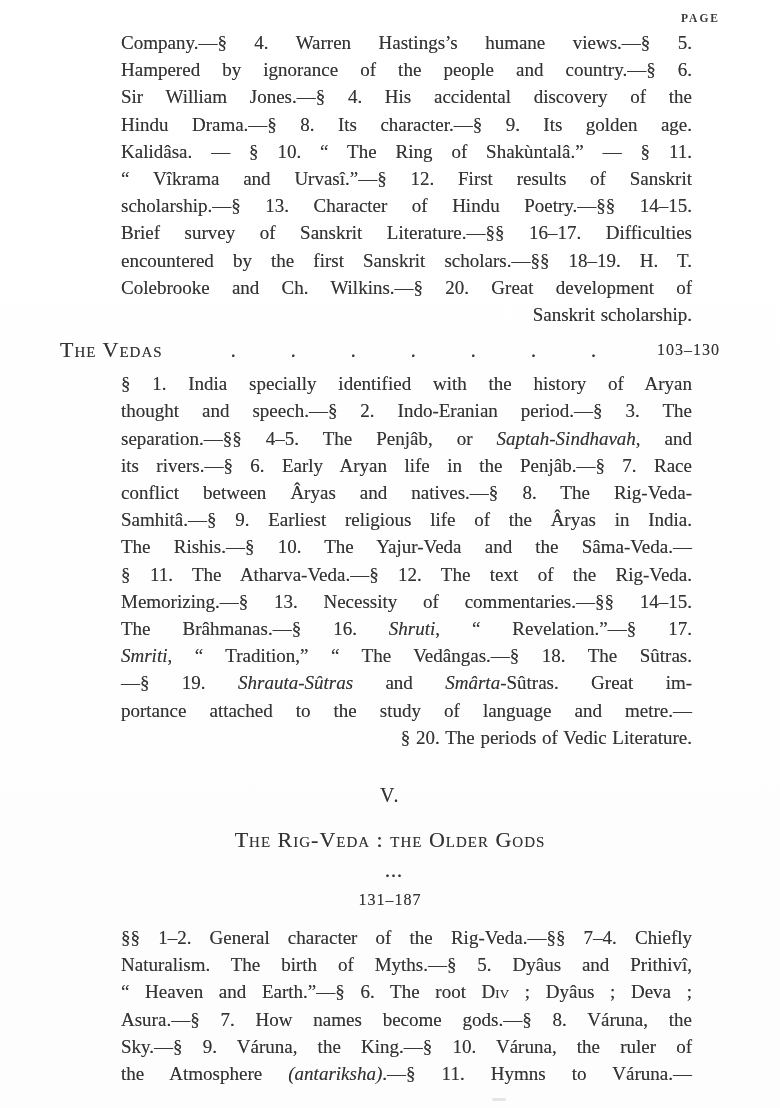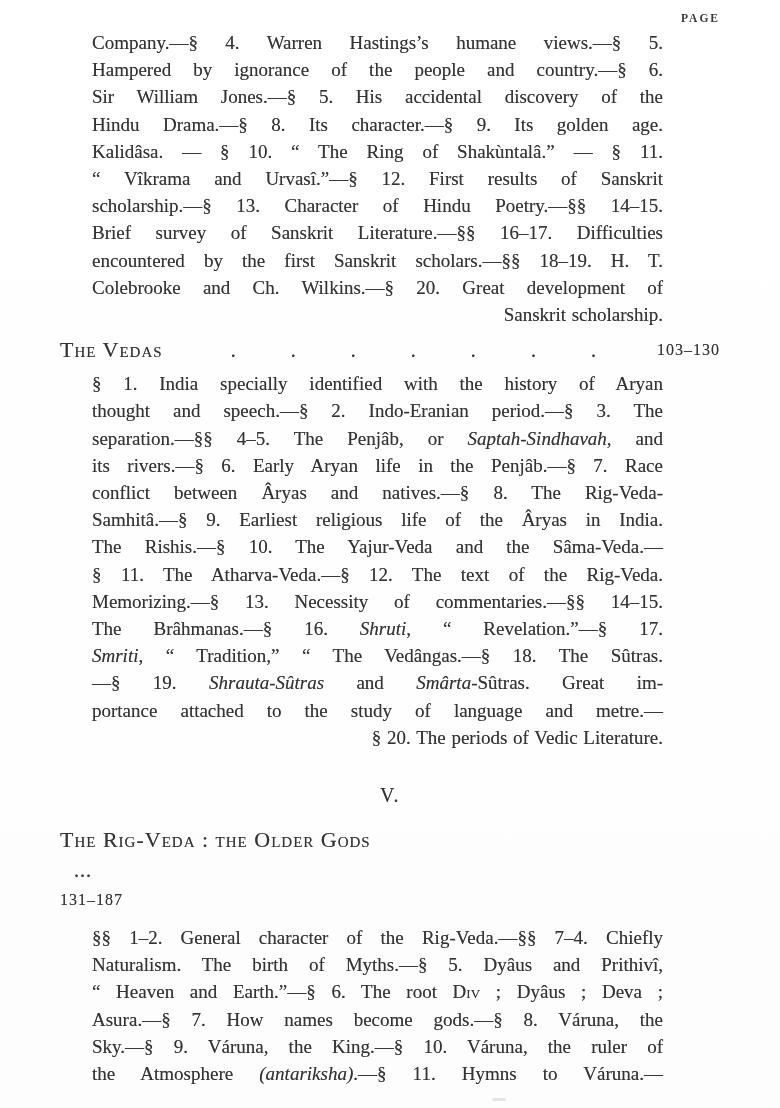--- a/index.html
+++ b/index.html
@@ -26,21 +26,21 @@
     height: 16px;
     line-height: 16px;
     text-align: right;
     font-size: 11.5px;
     font-weight: bold;
     letter-spacing: 2px;
     color: #3a3a3a;
   }
   .para {
     width: 571px;
-    margin-left: 32px;
+    margin-left: 61px;
     font-size: 19px;
     line-height: 27.2px;
     word-spacing: 1px;
     text-shadow: 0 0 0.5px rgba(52,52,52,0.55);
   }
   .para .line {
     text-align: right;
   }
   .para .line.j {
     text-align: justify;
@@ -53,21 +53,21 @@
     text-align: center;
     font-size: 20px;
     line-height: 26px;
     letter-spacing: 1.5px;
     text-shadow: 0 0 0.5px rgba(52,52,52,0.55);
   }
   .heading4 { margin-top: 27px; }
   .heading5 { margin-top: 31px; }
   .toc-entry {
     display: flex;
-    align-items: flex-start;
+    align-items: center;
     width: 660px;
     font-size: 22px;
     line-height: 30px;
     font-variant: small-caps;
     letter-spacing: 1px;
     text-shadow: 0 0 0.5px rgba(52,52,52,0.55);
   }
   .entry-vedas   { margin-top: 7px; }
   .entry-rigveda { margin-top: 17px; flex-direction: column; }
   .dot-leader {
@@ -98,21 +98,21 @@
 </head>
 <body>
 
 <div class="page">
 
   <div class="page-label">PAGE</div>
 
   <div class="para para1">
       <div class="line j"><span>Company.—§ 4. Warren Hastings’s humane views.—§ 5.</span></div>
       <div class="line j"><span>Hampered by ignorance of the people and country.—§ 6.</span></div>
-      <div class="line j"><span>Sir William Jones.—§ 5. His accidental discovery of the</span></div>
+      <div class="line j"><span>Sir William Jones.—§ 4. His accidental discovery of the</span></div>
       <div class="line j"><span>Hindu Drama.—§ 8. Its character.—§ 9. Its golden age.</span></div>
       <div class="line j"><span>Kalidâsa. — § 10. “ The Ring of Shakùntalâ.” — § 11.</span></div>
       <div class="line j"><span>“ Vîkrama and Urvasî.”—§ 12. First results of Sanskrit</span></div>
       <div class="line j"><span>scholarship.—§ 13. Character of Hindu Poetry.—§§ 14–15.</span></div>
       <div class="line j"><span>Brief survey of Sanskrit Literature.—§§ 16–17. Difficulties</span></div>
       <div class="line j"><span>encountered by the first Sanskrit scholars.—§§ 18–19. H. T.</span></div>
       <div class="line j"><span>Colebrooke and Ch. Wilkins.—§ 20. Great development of</span></div>
       <div class="line"><span>Sanskrit scholarship.</span></div>
     </div>
 

